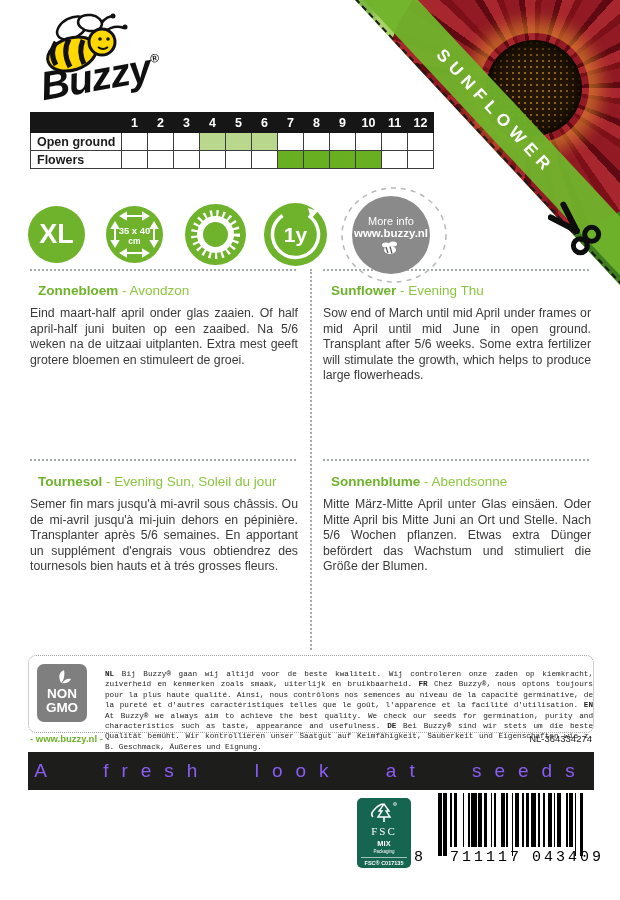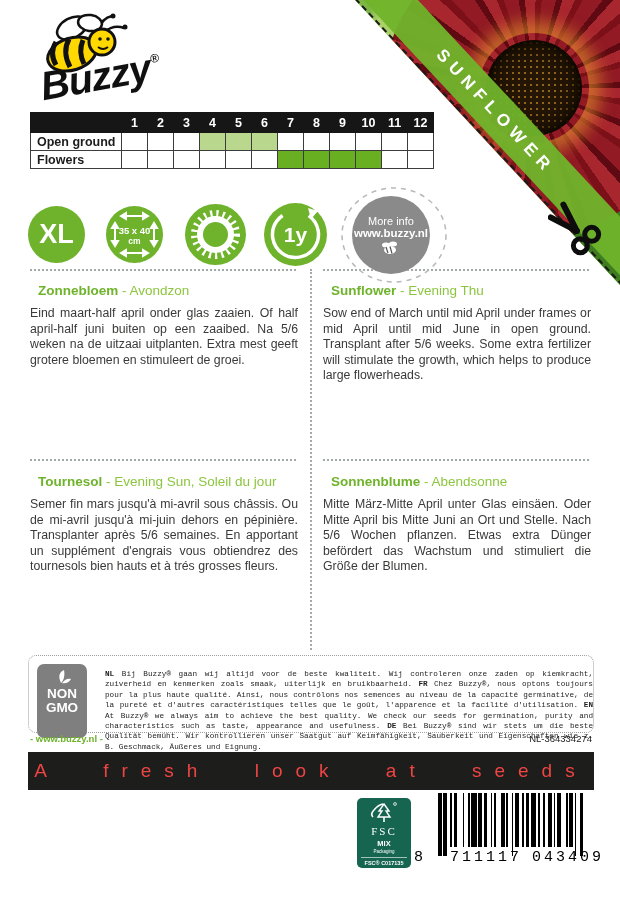--- a/index.html
+++ b/index.html
@@ -67,33 +67,33 @@
   .sec h3 .sub{font-weight:400;color:#8cc63e;}
   .sec p{margin:3px 0 0;font-size:12.3px;line-height:15.5px;text-align:justify;color:#3a3a39;}
   #sec-nl{left:30px;top:275px;} #sec-en{left:323px;top:275px;}
   #sec-fr{left:30px;top:466px;} #sec-de{left:323px;top:466px;}
   .dot-h{position:absolute;width:266px;border-top:2px dotted #a3a9a9;}
   .dot-v{position:absolute;left:310px;top:269px;height:381px;border-left:2px dotted #a3a9a9;}
 
   
   .fine{position:absolute;left:28px;top:655px;width:564px;height:76px;
     border:1.5px dotted #9aa0a0;border-radius:8px;}
-  .nongmo{position:absolute;left:8px;top:8px;width:50px;height:74px;background:#7f7f7f;
+  .nongmo{position:absolute;left:8px;top:8px;width:50px;height:58px;background:#7f7f7f;
     border-radius:7px;color:#fff;text-align:center;font-weight:700;font-size:13.5px;line-height:14px;}
   .nongmo svg{margin-top:5px;}
   .fine p{position:absolute;left:68px;top:5px;width:488px;margin:8px;
     font-size:7.7px;line-height:10.4px;text-align:justify;color:#1f1f1f;font-family:Liberation Mono, monospace;}
   .fine p b{font-weight:700;}
 
   
   .footer{position:absolute;left:30px;top:733px;width:562px;display:flex;
     justify-content:space-between;font-size:9.5px;color:#222;}
   .footer .site{color:#6eb32b;font-weight:700;}
   .bar{position:absolute;left:28px;top:752px;width:566px;height:38px;background:#1d1d1b;
-    color:#ef4444;display:flex;align-items:center;justify-content:center;
+    color:#8b5cf6;display:flex;align-items:center;justify-content:center;
     font-size:19px;letter-spacing:13px;word-spacing:26px;white-space:nowrap;}
 
   
   .fsc{position:absolute;left:357px;top:798px;width:54px;height:70px;background:#156550;
     border-radius:5px;color:#fff;text-align:center;overflow:hidden;}
   .fsc .ac{font-family:"Liberation Serif",serif;font-size:11px;letter-spacing:2px;margin-top:-2px;}
   .fsc .mix{font-size:7.5px;font-weight:700;margin-top:2px;}
   .fsc .pk{font-size:4.5px;margin-top:1px;}
   .fsc .lic{font-size:5.5px;font-weight:700;margin-top:3px;border-top:1px solid rgba(255,255,255,.6);
     padding-top:2px;margin-left:4px;margin-right:4px;}

